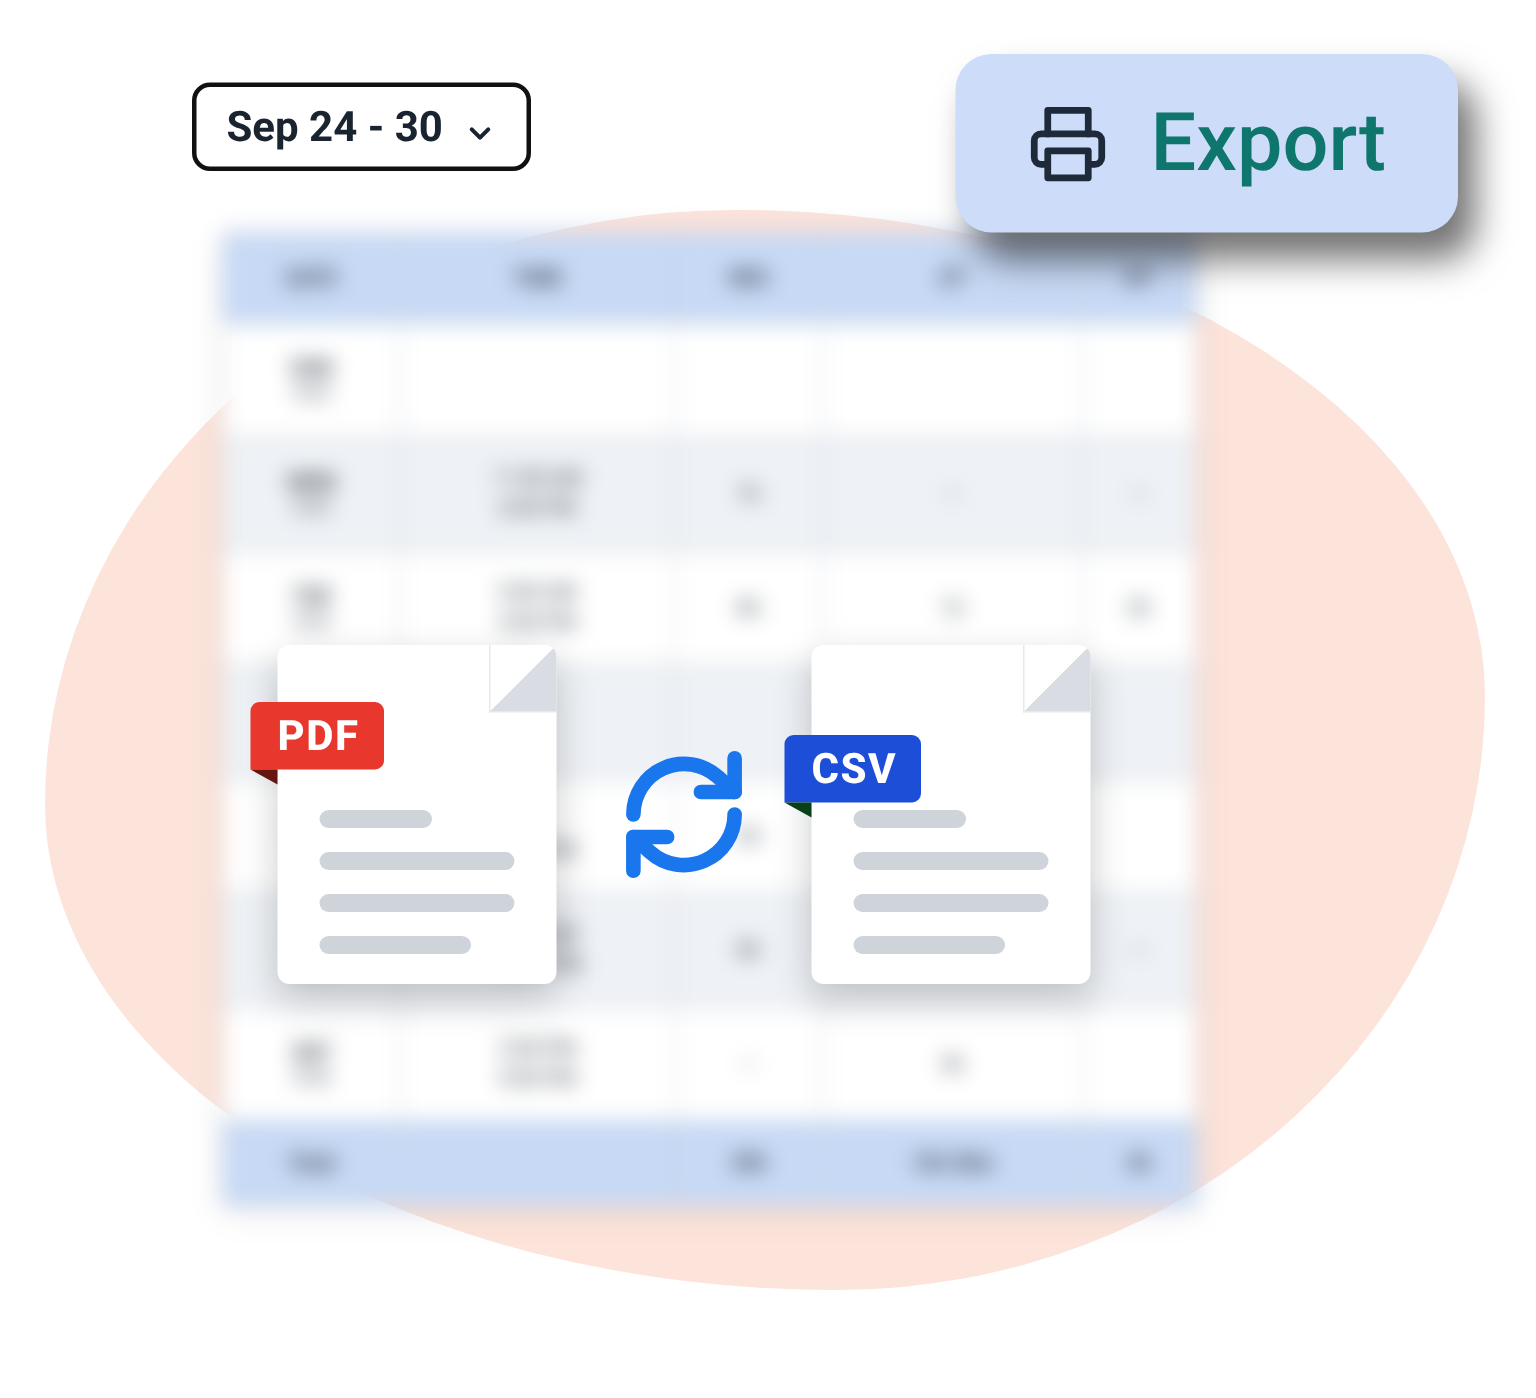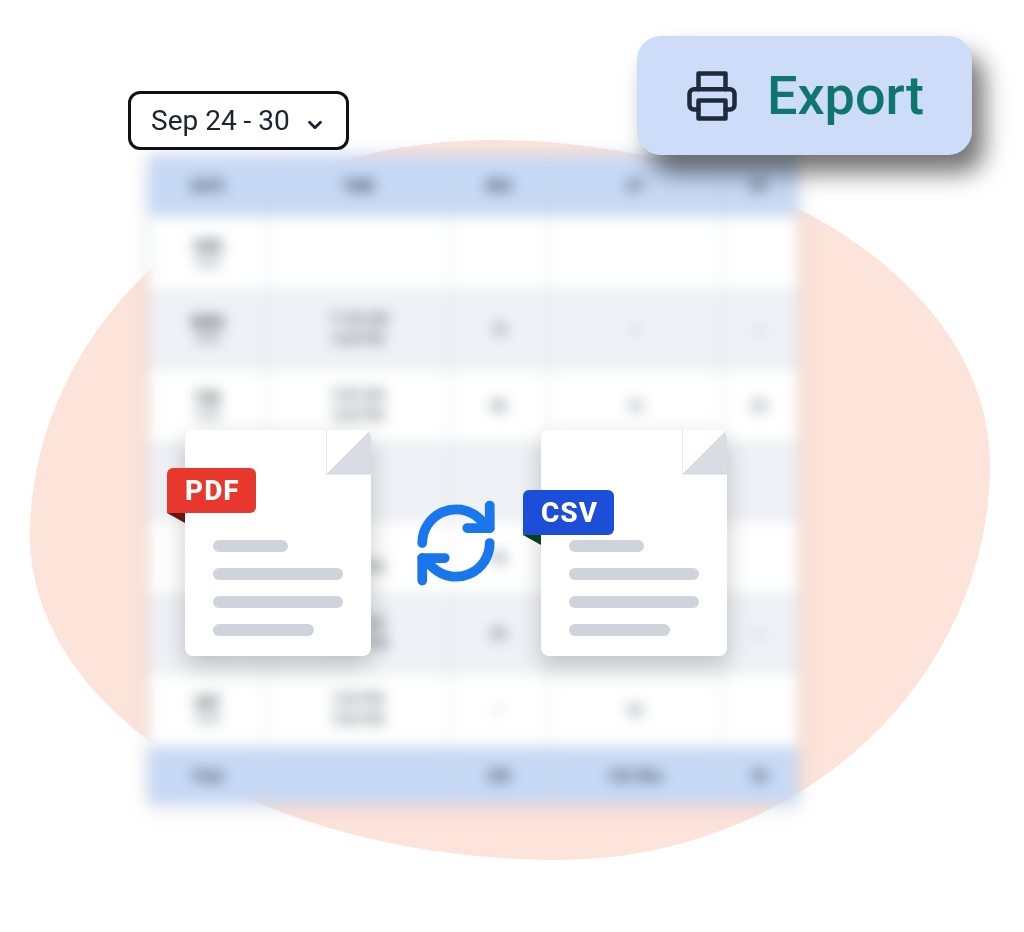--- a/index.html
+++ b/index.html
@@ -66,24 +66,23 @@
     top: 55px;
     z-index: 3;
     background: #fff;
     border: 3px solid #111;
     border-radius: 12px;
     padding: 10px 20px;
     display: inline-flex;
     align-items: center;
     gap: 14px;
     font-size: 28px;
-    font-weight: 400;
+    font-weight: 700;
     color: #1a2330;
     cursor: pointer;
-    margin-top: 36px;
   }
   .chevron-down {
     width: 22px; height: 22px;
   }
   .chevron-down svg { width: 100%; height: 100%; }
 
   
   .export-btn {
     position: absolute;
     right: 52px;

